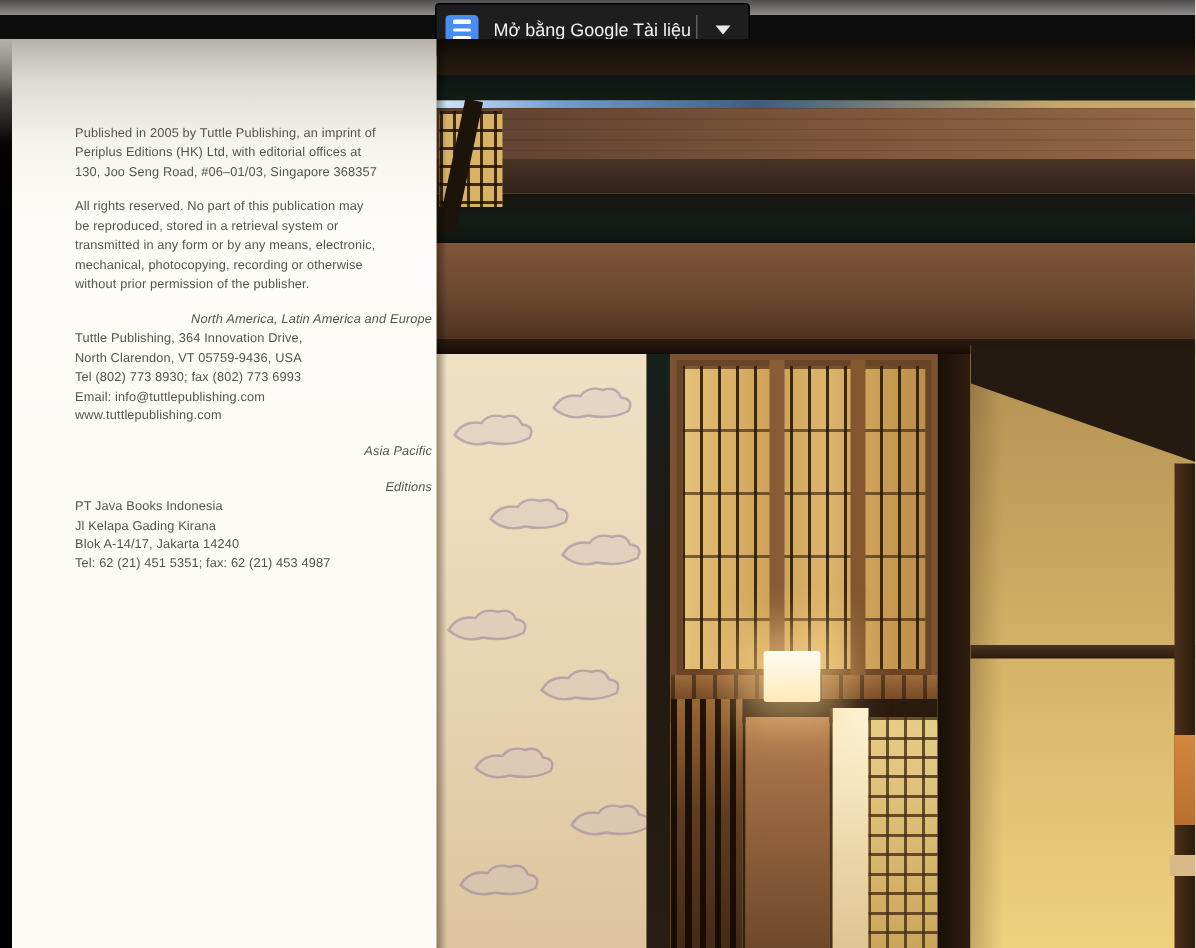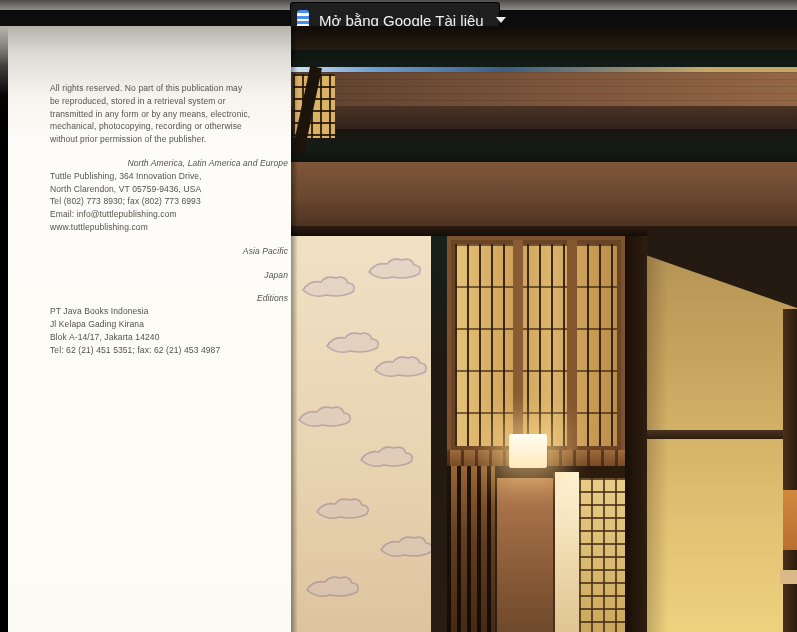--- a/index.html
+++ b/index.html
@@ -9,21 +9,21 @@
   
   .top-gray{position:absolute;left:0;top:0;width:797px;height:10px;
             background:linear-gradient(180deg,#4f4d4b,#8e8c89);}
   .top-black{position:absolute;left:0;top:10px;width:797px;height:16px;background:#0c0c0c;}
   .open-btn{position:absolute;left:291px;top:3px;width:208px;height:34px;background:#1e1e1e;
             border-radius:2px;display:flex;align-items:center;box-shadow:0 0 0 1px #000;
             cursor:pointer;}
   .docs-ic{width:22px;height:21px;margin-left:6px;border-radius:3px;background:#4a8df0;
            display:flex;flex-direction:column;justify-content:center;align-items:center;gap:3px;}
   .docs-ic i{display:block;width:12px;height:2.4px;background:#fff;border-radius:1px;}
-  .open-lbl{color:#f1f1f1;font-size:15px;margin-left:10px;white-space:nowrap;flex:1;}
+  .open-lbl{color:#f1f1f1;font-size:12px;margin-left:10px;white-space:nowrap;flex:1;}
   .btn-sep{width:1px;height:20px;background:#5c5c5c;margin-right:12px;}
   .caret{width:0;height:0;border-left:5px solid transparent;border-right:5px solid transparent;
          border-top:6px solid #e8e8e8;margin-right:12px;}
 
   
   .page{position:absolute;left:0;top:26px;width:291px;height:606px;
         background:linear-gradient(180deg,#b5b2ac 0px,#dedbd5 28px,#f6f4ee 70px,#fdfcf8 120px,#fcfaf4 100%);}
   .left-strip{position:absolute;left:0;top:26px;width:8px;height:606px;
         background:linear-gradient(180deg,rgba(10,8,6,0) 0px,rgba(10,8,6,.75) 40px,#060402 70px,#000 120px);}
   .text-col{position:absolute;left:50px;top:56px;width:238px;color:#56524b;
@@ -116,20 +116,27 @@
         <i></i>
       </div>
     <div class="open-lbl">Mở bằng Google Tài liệu</div>
     <div class="btn-sep"></div>
     <div class="caret"></div>
   </div>
 
   <div class="page">
     <div class="text-col">
 
+      <div class="block">
+        <div class="bline"></div>
+        <div class="bline it"></div>
+        <div class="bline">Published in 2005 by Tuttle Publishing, an imprint of
+Periplus Editions (HK) Ltd, with editorial offices at
+130, Joo Seng Road, #06–01/03, Singapore 368357</div>
+      </div>
 
 
       <div class="block">
         <div class="bline"></div>
         <div class="bline it"></div>
         <div class="bline">All rights reserved. No part of this publication may
 be reproduced, stored in a retrieval system or
 transmitted in any form or by any means, electronic,
 mechanical, photocopying, recording or otherwise
 without prior permission of the publisher.</div>
@@ -145,21 +152,20 @@
 www.tuttlepublishing.com</div>
       </div>
 
       <div class="block">
         <div class="bline"></div>
         <div class="bline it">Asia Pacific</div>
       </div>
 
       <div class="block">
         <div class="bline"></div>
-        <div class="bline it">Japan</div>
       </div>
 
       <div class="block">
         <div class="bline"></div>
         <div class="bline it">Editions</div>
         <div class="bline">PT Java Books Indonesia
 Jl Kelapa Gading Kirana
 Blok A-14/17, Jakarta 14240
 Tel: 62 (21) 451 5351; fax: 62 (21) 453 4987</div>
       </div>

